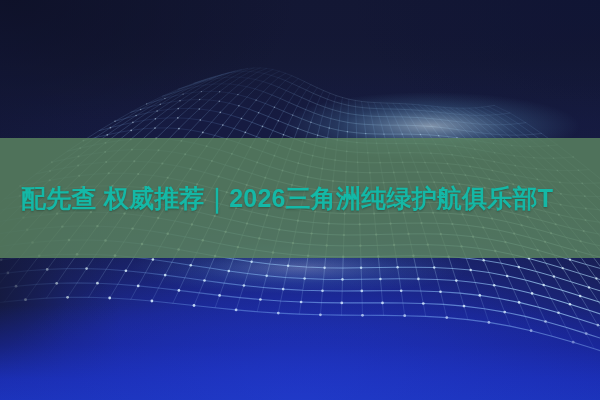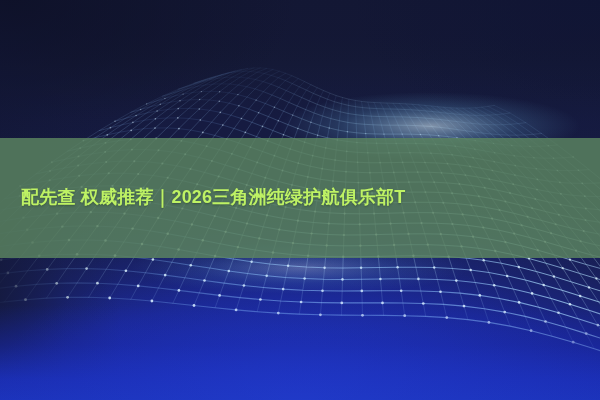--- a/index.html
+++ b/index.html
@@ -80,22 +80,22 @@
     left: 0;
     right: 0;
     display: flex;
     flex-direction: column;
     align-items: center;
     justify-content: center;
     background: rgba(92, 134, 97, 0.80);
     box-shadow: inset 0 0 0 9999px rgba(86,125,94,0.18);
   }
   .caption-line {
-    color: #bef264;
-    font-size: 18px;
+    color: #14b8a6;
+    font-size: 25px;
     font-weight: bold;
     line-height: 1.62;
     letter-spacing: 0.2px;
     white-space: nowrap;
     text-shadow: 0 1px 2px rgba(20,40,25,0.38);
   }
   .caption-line.line1 {
     align-self: flex-start;
     margin-left: 21px;
   }

